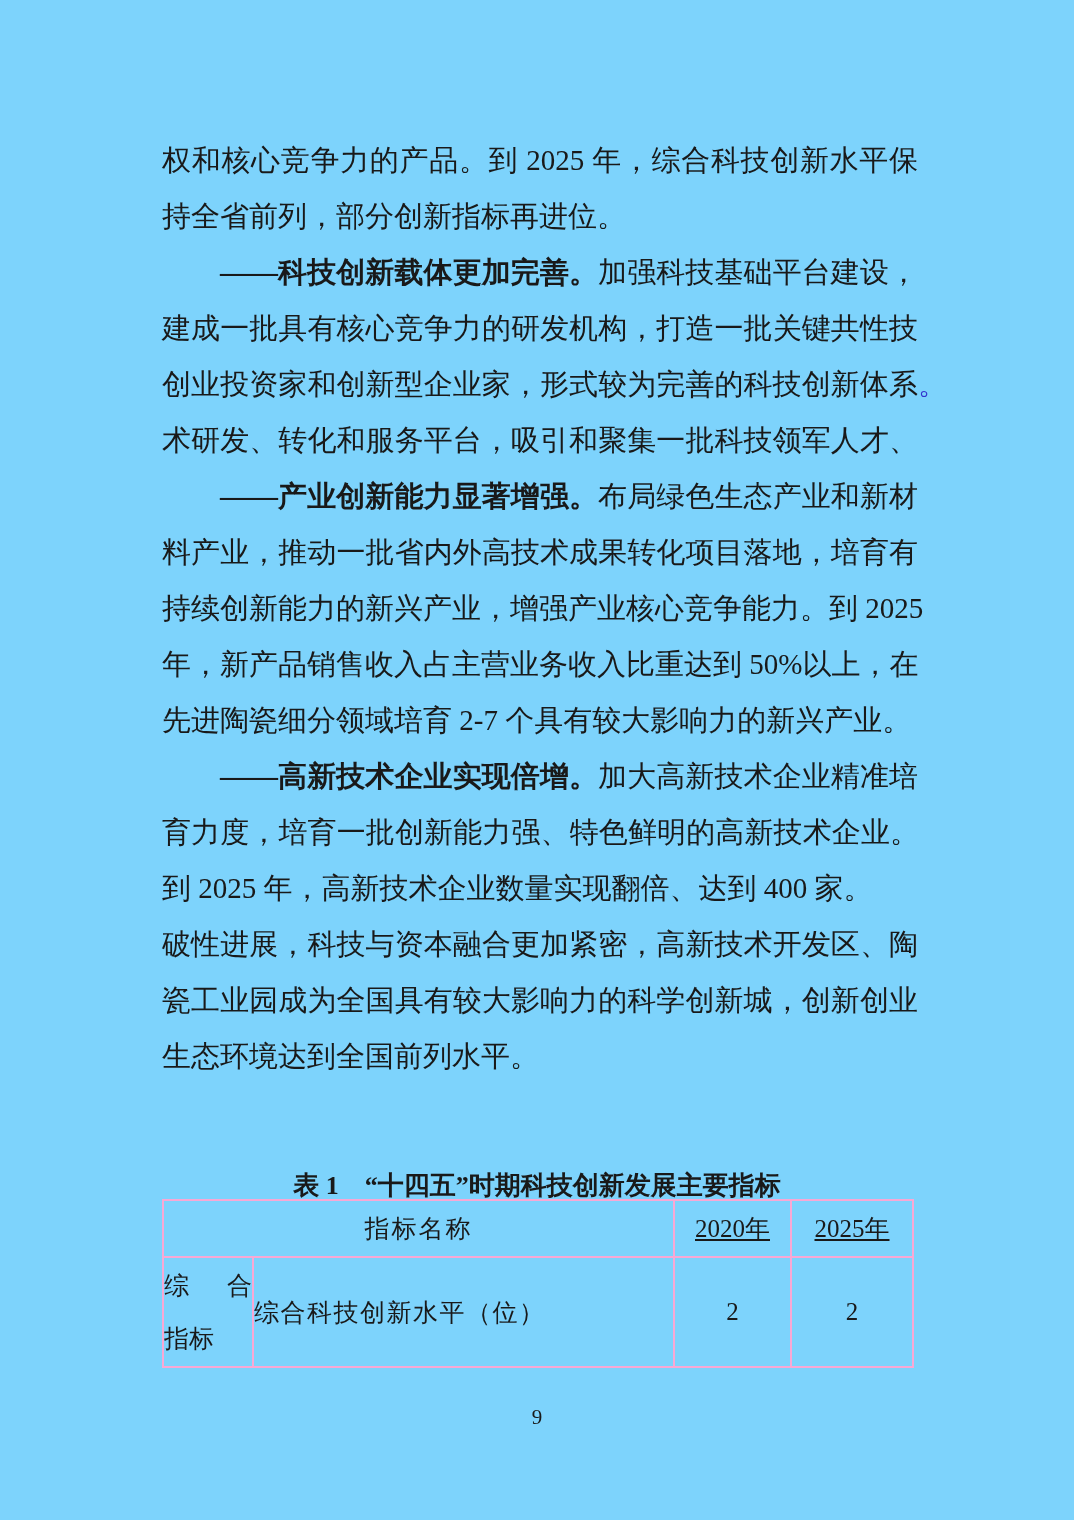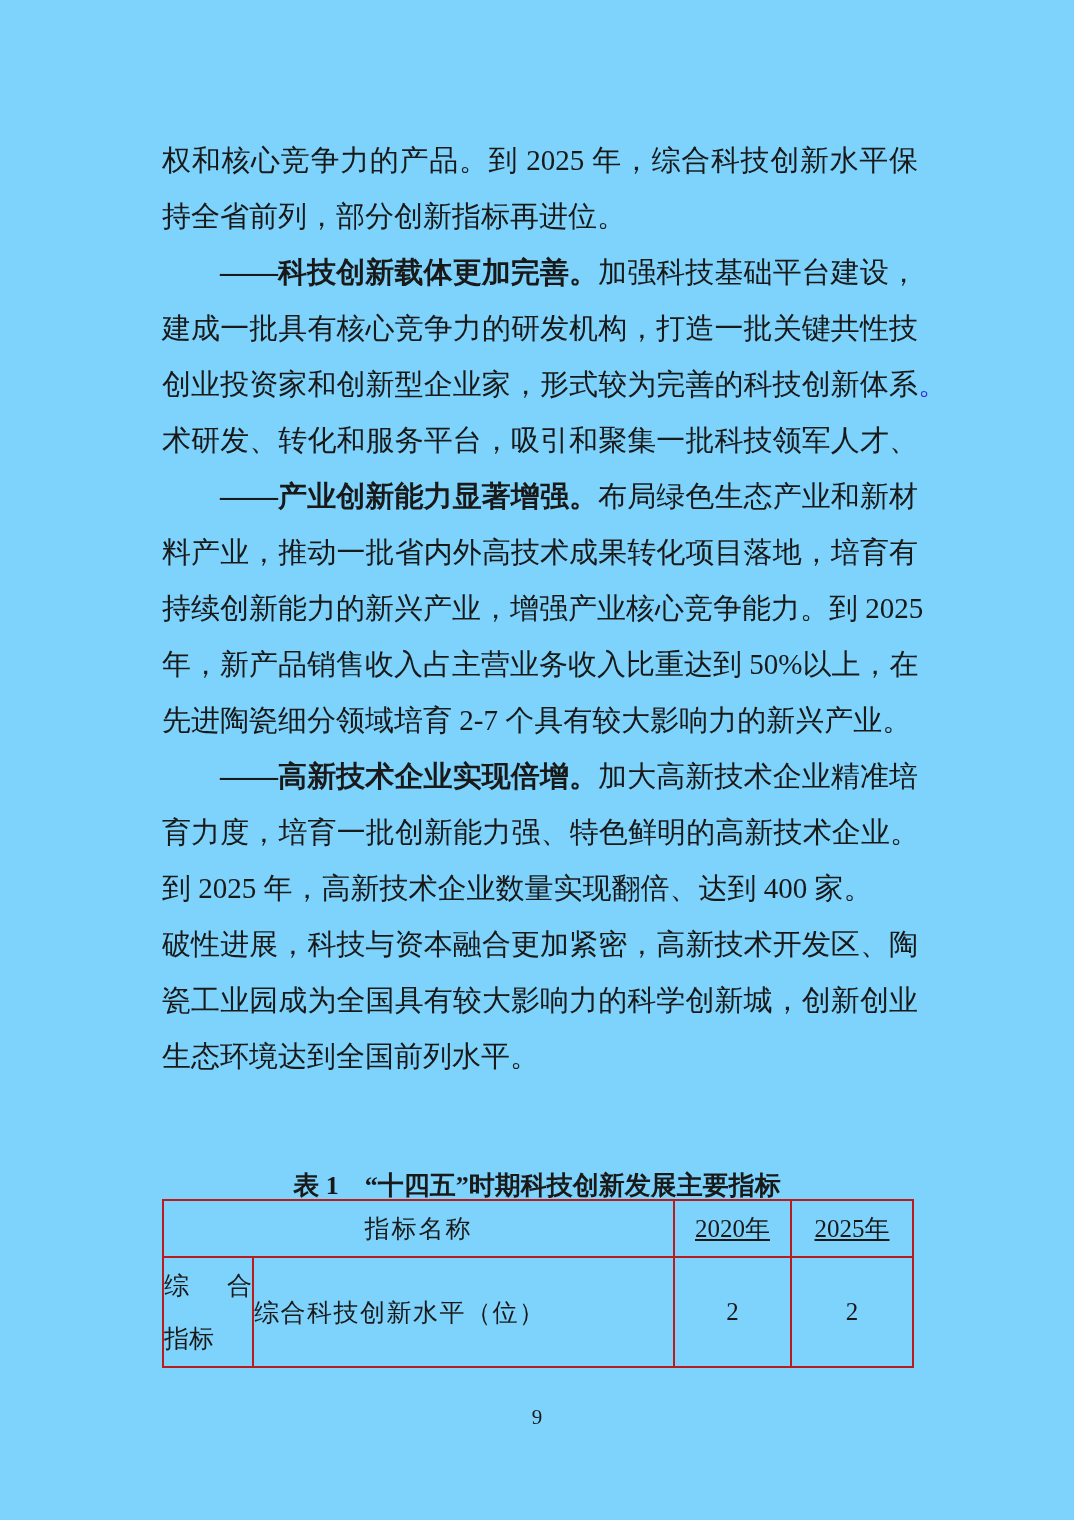--- a/index.html
+++ b/index.html
@@ -37,21 +37,21 @@
     white-space:nowrap;
     margin-top:12px;
   }
   table.ind-table{
     position:absolute;left:162px;top:1199px;
     width:750px;
     border-collapse:collapse;table-layout:fixed;
     font-size:25px;color:#191919;
   }
   table.ind-table th,table.ind-table td{
-    border:2px solid #b91c1c;
+    border:2px solid #f9a8d4;
     font-weight:normal;
     padding:0;
     vertical-align:middle;
   }
   tr.hdr{height:57px;}
   tr.datarow{height:110px;}
   th.name-hdr{text-align:center;letter-spacing:2px;}
   th.year-hdr{text-align:center;text-decoration:underline;}
   td.group-cell{padding:0 11px;border-radius:20px;}
   .group-line{line-height:53px;font-size:25px;}

